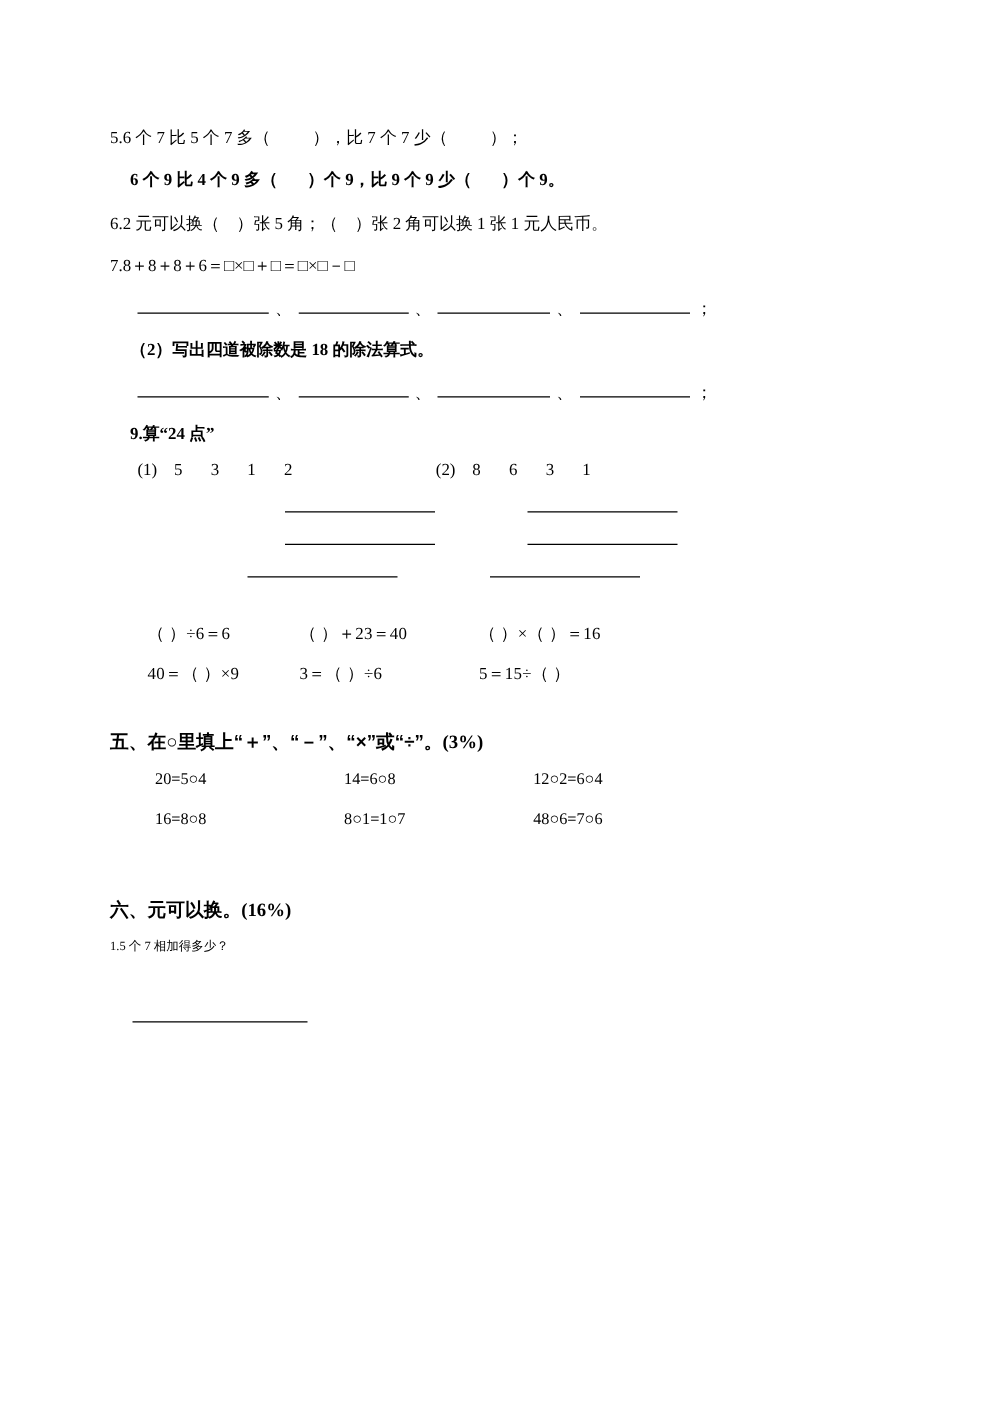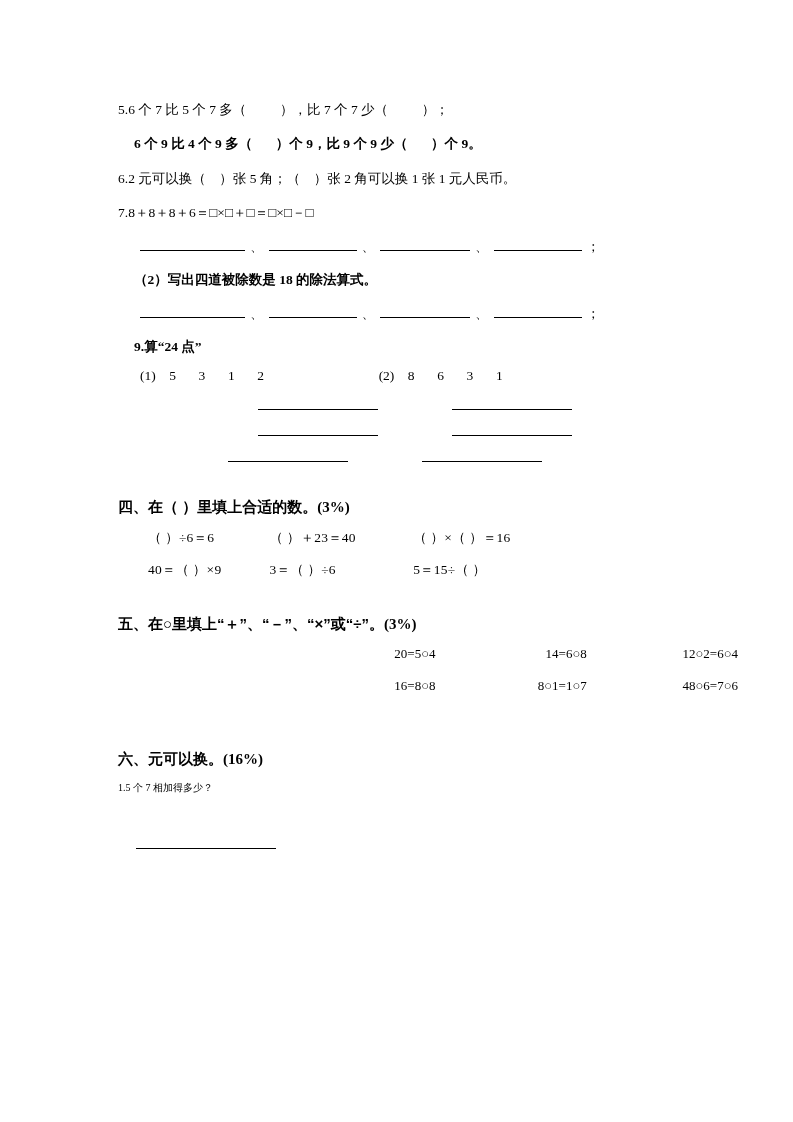--- a/index.html
+++ b/index.html
@@ -14,21 +14,20 @@
     color: #000000;
     position: relative;
     overflow: hidden;
   }
   .page {
     position: relative;
     width: 661px;
     height: 1122px;
     padding: 0;
     box-sizing: border-box;
-    margin-left: 30px;
   }
   .content {
     position: absolute;
     left: 88px;
     top: 100px;
     width: 620px;
   }
   .line {
     font-size: 13.5px;
     line-height: 1.5;
@@ -104,21 +103,20 @@
     margin-left: 30px;
     letter-spacing: .2px;
   }
   .eq-row .cell {
     display: inline-block;
   }
   .circ-row {
     font-size: 13px;
     margin: 0 0 16px 0;
     margin-left: 36px;
-    text-align: right;
   }
   .circ-row .cell {
     display: inline-block;
     width: 148px;
   }
   .q-line {
     font-size: 10px;
     margin: 0 0 10px 0;
   }
   .final-line {
@@ -176,23 +174,20 @@
       <div class="al-row">
         <span class="al"></span><span class="al second"></span>
       </div>
       <div class="al-row shift">
         <span class="al"></span><span class="al second"></span>
       </div>
     </div>
 
     <div class="spacer-22"></div>
 
-    <div class="section-head">
-      <span>四、在（   ）里填上合适的数。</span><span class="pct">(3%)</span>
-    </div>
 
     <div class="eq-row">
       <span class="cell" style="width:118px">（     ）÷6＝6</span>
       <span class="cell" style="width:140px">（     ）＋23＝40</span>
       <span class="cell">（   ）×（   ）＝16</span>
     </div>
     <div class="eq-row">
       <span class="cell" style="width:118px">40＝（    ）×9</span>
       <span class="cell" style="width:140px">3＝（    ）÷6</span>
       <span class="cell">5＝15÷（    ）</span>

